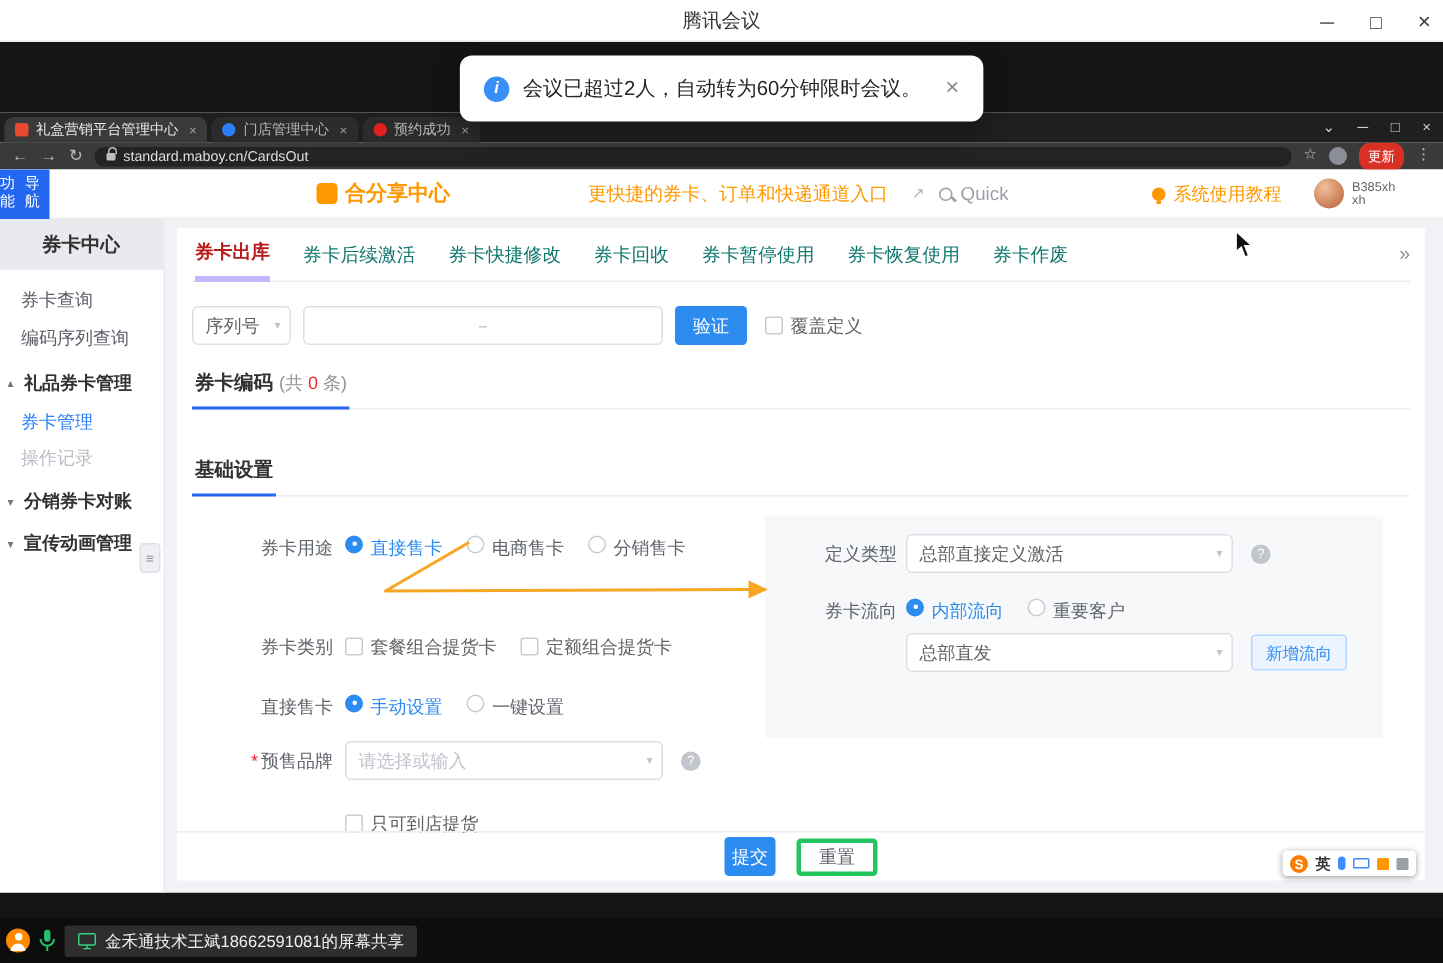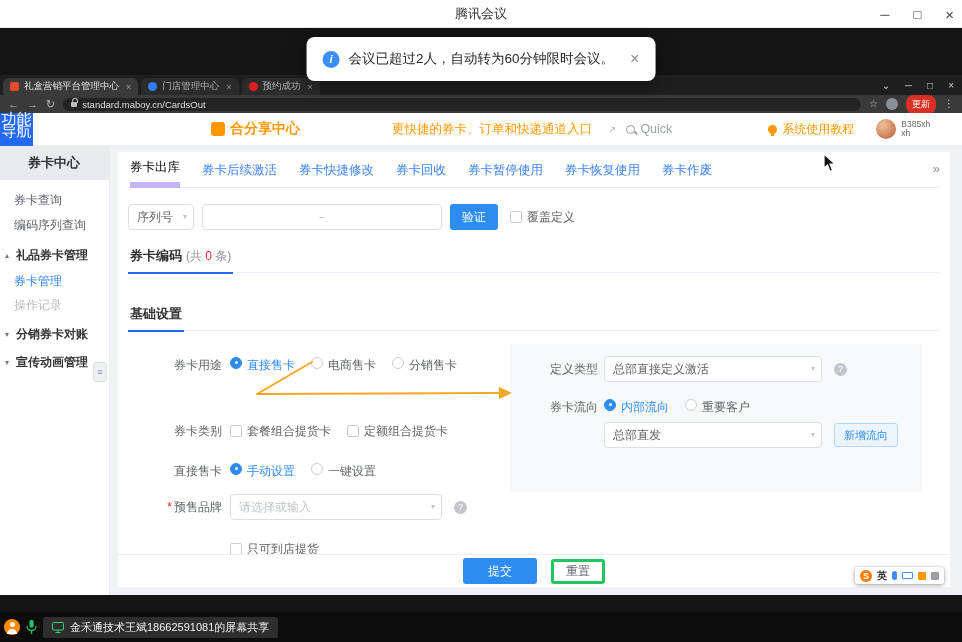--- a/index.html
+++ b/index.html
@@ -41,21 +41,21 @@
   .lock:before{content:"";position:absolute;top:-3px;left:1px;width:4px;height:4px;border:1px solid #bdbdbd;border-bottom:none;border-radius:3px 3px 0 0}
   .lock:after{content:"";position:absolute;top:1px;left:0;width:6px;height:5px;background:#bdbdbd;border-radius:1px}
   .url-text{font-size:9.5px;color:#dedede}
   .addr-right{display:flex;align-items:center;gap:8px}
   .addr-ic{color:#c2c2c2;font-size:10px;line-height:1}
   .update-pill{background:#d93025;color:#fff;font-size:9px;border-radius:8px;padding:5px 6px;line-height:1}
   .addr-avatar{width:12px;height:12px;border-radius:50%;background:#8a8f98}
 
   
   .appheader{height:33px;background:#fff;border-bottom:1px solid #f0f0f0;display:flex;align-items:center;position:relative}
-  .navbadge{width:33px;height:33px;background:#2468f2;color:#fff;font-size:15px;line-height:12px;display:flex;flex-direction:column;align-items:center;justify-content:flex-start;flex:0 0 auto}
+  .navbadge{width:33px;height:33px;background:#2468f2;color:#fff;font-size:10px;line-height:12px;display:flex;flex-direction:row;align-items:center;justify-content:flex-end;flex:0 0 auto}
   .logo-wrap{display:flex;align-items:center;gap:6px;margin-left:8px}
   .logo{width:20px;height:20px;border-radius:50%;background:#2773f5;position:relative}
   .logo:after{content:"";position:absolute;top:3px;left:3px;width:10px;height:10px;border:2.5px solid #fff;border-left-color:transparent;border-radius:50%;transform:rotate(-40deg)}
   .logo-text{color:#2468f2;font-size:15px;font-weight:bold;letter-spacing:.5px}
   .share-center{display:flex;align-items:center;gap:5px;margin-left:178px}
   .gift-ic{width:14px;height:14px;border-radius:3px;background:#ff9800;color:#fff;font-size:9px;display:flex;align-items:center;justify-content:center}
   .share-center-text{color:#ff9800;font-size:14px;font-weight:bold}
   .quick-entry{display:flex;align-items:center;gap:16px;margin-left:92px}
   .quick-entry-text{color:#ff9800;font-size:12.5px}
   .entry-ic{color:#b0b0b0;font-size:10px}
@@ -83,22 +83,22 @@
   .sb-item.group .lbl{color:#333;font-weight:bold;padding-left:16px}
   .sb-item.active .lbl{color:#2d7ff9}
   .sb-item.dim .lbl{color:#b8bcc4}
   .sb-handle{position:absolute;top:216px;right:2px;width:14px;height:20px;background:#eef0f3;border:1px solid #dde0e5;border-radius:3px;display:flex;align-items:center;justify-content:center;font-size:9px;color:#8a8f99}
 
   .main{flex:1;position:relative;background:#f0f2f5}
   .card{position:absolute;top:6px;left:8px;right:12px;bottom:8px;background:#fff}
 
   
   .tabs-row{position:absolute;top:0;left:10px;right:10px;height:36px;border-bottom:1px solid #e9ecef;display:flex;align-items:stretch;gap:22px;padding-left:2px}
-  .m-tab{display:flex;align-items:center;font-size:12.5px;color:#3b82f6;margin-bottom:-1px}
-  .m-tab.active{color:#000000;font-weight:normal;border-bottom:6px solid #c4b5fd}
+  .m-tab{display:flex;align-items:center;font-size:12.5px;color:#0f766e;margin-bottom:-1px}
+  .m-tab.active{color:#b91c1c;font-weight:bold;border-bottom:4px solid #c4b5fd}
   .tabs-more{position:absolute;right:0;top:9px;color:#8c9097;font-size:13px}
 
   
   .verify-row{position:absolute;top:52px;left:10px;display:flex;align-items:center;gap:8px}
   .sel{position:relative;background:#fff;border:1px solid #dcdfe6;border-radius:4px;height:26px;display:flex;align-items:center;padding:0 18px 0 8px;font-size:12px;color:#606266;white-space:nowrap}
   .sel .caret{position:absolute;right:6px;top:8px;color:#c0c4cc;font-size:8px;line-height:1}
   .sel .ph{color:#c0c4cc}
   .range-input{width:240px;height:26px;border:1px solid #dcdfe6;border-radius:4px;display:flex;align-items:center;justify-content:center;font-size:12px;color:#b8bcc4;background:#fff}
   .btn-primary{height:26px;padding:0 12px;background:#2d8cf0;color:#fff;border:none;border-radius:3px;font-size:12px;display:flex;align-items:center}
   .chk-wrap{display:flex;align-items:center;gap:5px;margin-left:4px}
@@ -427,21 +427,21 @@
                 </div>
               </div>
             </div>
 
             <svg class="anno" width="832" height="435" viewBox="0 0 832 435">
               <polyline points="194,210 139,242 381,241" fill="none" stroke="#f5a623" stroke-width="2" stroke-linecap="round" stroke-linejoin="round"></polyline>
               <polygon points="381,235 394,241 381,247" fill="#f5a623"></polygon>
             </svg>
 
             <div class="card-footer">
-              <button class="btn-primary" style="padding:0 25px">提交</button>
+              <button class="btn-primary" style="padding:0 5px">提交</button>
               <button class="btn-plain">重置</button>
             </div>
 
           </div>
         </div>
       </div>
     </div>
 
     <div class="toast">
       <span class="toast-ico">i</span>

